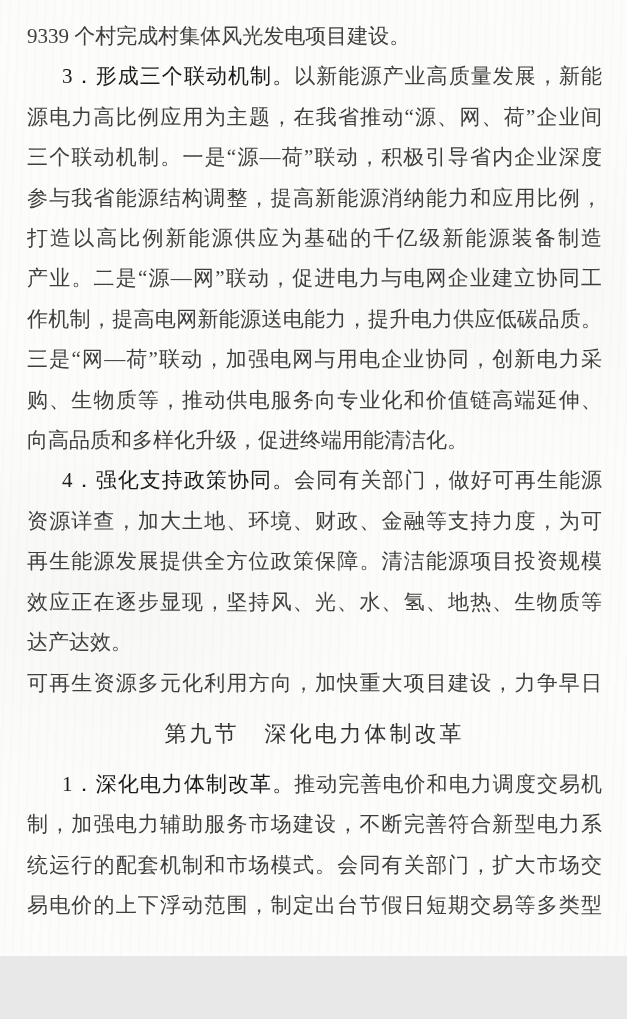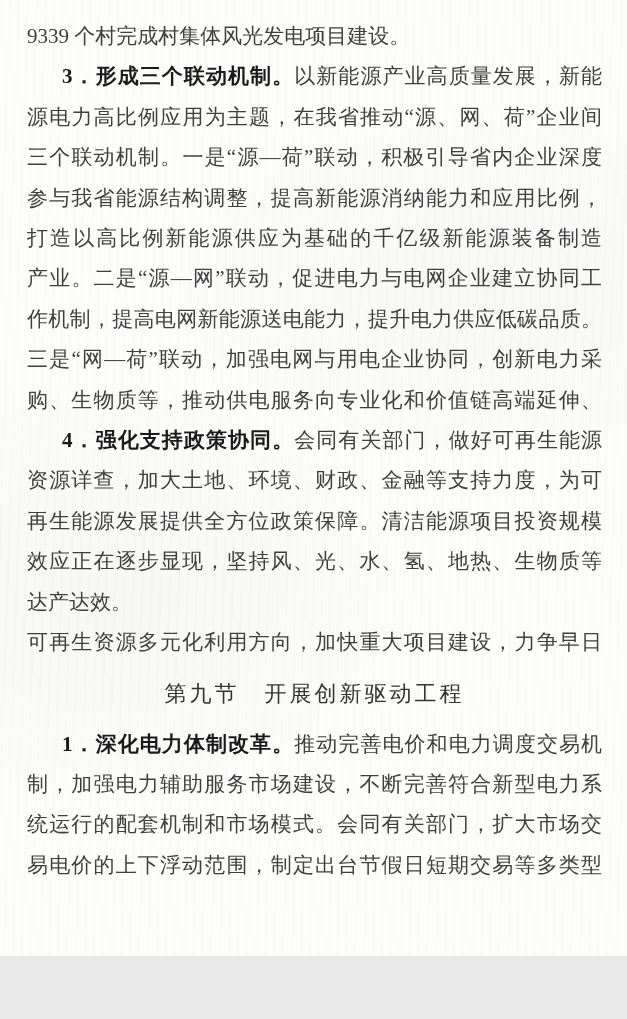--- a/index.html
+++ b/index.html
@@ -35,21 +35,21 @@
     white-space: normal;
   }
   .line.left {
     text-align: left;
     text-align-last: left;
   }
   .line.indent {
     text-indent: 35px;
   }
   .lead {
-    font-weight: 700;
+    font-weight: 400;
     color: #1a1a1a;
   }
   .section-heading {
     text-align: center;
     text-align-last: center;
     font-size: 22px;
     line-height: 40px;
     margin: 11px 0 10px 0;
     color: #343434;
     letter-spacing: 3px;
@@ -74,28 +74,29 @@
         <div class="line left">9339 个村完成村集体风光发电项目建设。</div>
         <div class="line indent"><span class="lead">3．形成三个联动机制。</span>以新能源产业高质量发展，新能</div>
         <div class="line">源电力高比例应用为主题，在我省推动“源、网、荷”企业间</div>
         <div class="line">三个联动机制。一是“源—荷”联动，积极引导省内企业深度</div>
         <div class="line">参与我省能源结构调整，提高新能源消纳能力和应用比例，</div>
         <div class="line">打造以高比例新能源供应为基础的千亿级新能源装备制造</div>
         <div class="line">产业。二是“源—网”联动，促进电力与电网企业建立协同工</div>
         <div class="line">作机制，提高电网新能源送电能力，提升电力供应低碳品质。</div>
         <div class="line">三是“网—荷”联动，加强电网与用电企业协同，创新电力采</div>
         <div class="line">购、生物质等，推动供电服务向专业化和价值链高端延伸、</div>
+        <div class="line left">向高品质和多样化升级，促进终端用能清洁化。</div>
         <div class="line indent"><span class="lead">4．强化支持政策协同。</span>会同有关部门，做好可再生能源</div>
         <div class="line">资源详查，加大土地、环境、财政、金融等支持力度，为可</div>
         <div class="line">再生能源发展提供全方位政策保障。清洁能源项目投资规模</div>
         <div class="line">效应正在逐步显现，坚持风、光、水、氢、地热、生物质等</div>
         <div class="line left">达产达效。</div>
         <div class="line">可再生资源多元化利用方向，加快重大项目建设，力争早日</div>
       </div>
-    <div class="section-heading">第九节　开展创新驱动工程</div>
+    <div class="section-heading">第九节　深化电力体制改革</div>
     <div id="lines-after">
         <div class="line indent"><span class="lead">1．深化电力体制改革。</span>推动完善电价和电力调度交易机</div>
         <div class="line">制，加强电力辅助服务市场建设，不断完善符合新型电力系</div>
         <div class="line">统运行的配套机制和市场模式。会同有关部门，扩大市场交</div>
         <div class="line">易电价的上下浮动范围，制定出台节假日短期交易等多类型</div>
       </div>
   </div>
   <div class="page-footer">50</div>
 </div>
 

